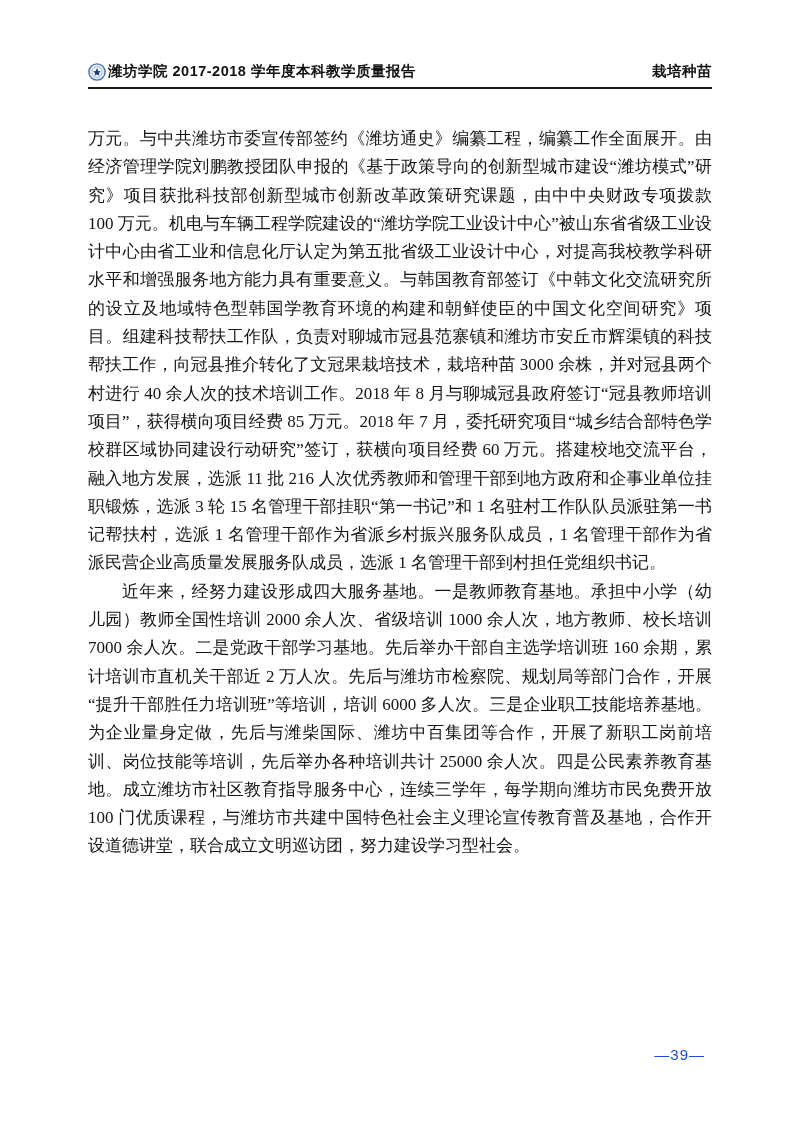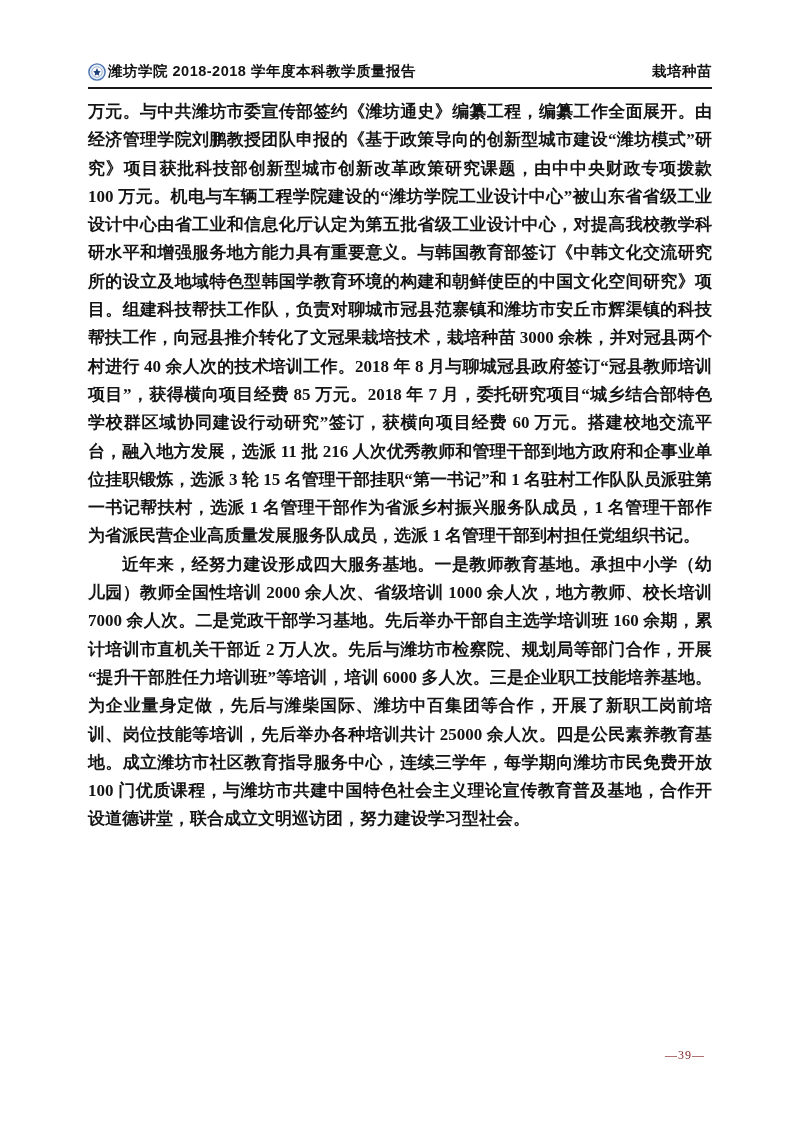--- a/index.html
+++ b/index.html
@@ -46,59 +46,58 @@
   .header-section {
     font-family: "Liberation Sans", sans-serif;
     font-weight: bold;
     font-size: 14.5px;
     letter-spacing: 0.5px;
     color: #111111;
     white-space: nowrap;
   }
   
   .body-text {
-    margin-top: 9px;
-    font-weight: bold;
+    margin-top: 36px;
   }
   .body-text p {
     margin: 0;
     font-size: 17px;
     line-height: 28.3px;
     text-align: justify;
     text-justify: inter-ideograph;
     color: #141414;
   }
   .body-text p.indent {
     text-indent: 2em;
   }
   
   .footer {
     position: absolute;
     right: 95px;
     bottom: 68px;
-    font-size: 12px;
-    color: #7f1d1d;
-    font-family: Liberation Serif, serif;
+    font-size: 15px;
+    color: #1d4ed8;
+    font-family: Liberation Sans, sans-serif;
     letter-spacing: 1px;
   }
 </style>
 </head>
 <body>
 
 <div class="page">
   <div class="content">
 
     <div class="header">
       <div class="header-left">
         <svg class="logo" viewBox="0 0 20 20" aria-hidden="true">
           <circle cx="10" cy="10" r="9" fill="#e8eef8" stroke="#4a72b0" stroke-width="1.6"></circle>
           <circle cx="10" cy="10" r="5.8" fill="#ffffff" stroke="#7a9cc6" stroke-width="0.8"></circle>
           <path d="M10 5.6 L11.5 8.8 L14.2 9.3 L12.1 11.4 L12.6 14.2 L10 12.7 L7.4 14.2 L7.9 11.4 L5.8 9.3 L8.5 8.8 Z" fill="#1f3f7a"></path>
         </svg>
-        <span class="header-title">潍坊学院 2018-2018 学年度本科教学质量报告</span>
+        <span class="header-title">潍坊学院 2017-2018 学年度本科教学质量报告</span>
       </div>
       <span class="header-section">栽培种苗</span>
     </div>
 
     <div class="body-text">
       <p>万元。与中共潍坊市委宣传部签约《潍坊通史》编纂工程，编纂工作全面展开。由经济管理学院刘鹏教授团队申报的《基于政策导向的创新型城市建设“潍坊模式”研究》项目获批科技部创新型城市创新改革政策研究课题，由中中央财政专项拨款 100 万元。机电与车辆工程学院建设的“潍坊学院工业设计中心”被山东省省级工业设计中心由省工业和信息化厅认定为第五批省级工业设计中心，对提高我校教学科研水平和增强服务地方能力具有重要意义。与韩国教育部签订《中韩文化交流研究所的设立及地域特色型韩国学教育环境的构建和朝鲜使臣的中国文化空间研究》项目。组建科技帮扶工作队，负责对聊城市冠县范寨镇和潍坊市安丘市辉渠镇的科技帮扶工作，向冠县推介转化了文冠果栽培技术，栽培种苗 3000 余株，并对冠县两个村进行 40 余人次的技术培训工作。2018 年 8 月与聊城冠县政府签订“冠县教师培训项目”，获得横向项目经费 85 万元。2018 年 7 月，委托研究项目“城乡结合部特色学校群区域协同建设行动研究”签订，获横向项目经费 60 万元。搭建校地交流平台，融入地方发展，选派 11 批 216 人次优秀教师和管理干部到地方政府和企事业单位挂职锻炼，选派 3 轮 15 名管理干部挂职“第一书记”和 1 名驻村工作队队员派驻第一书记帮扶村，选派 1 名管理干部作为省派乡村振兴服务队成员，1 名管理干部作为省派民营企业高质量发展服务队成员，选派 1 名管理干部到村担任党组织书记。</p>
       <p class="indent">近年来，经努力建设形成四大服务基地。一是教师教育基地。承担中小学（幼儿园）教师全国性培训 2000 余人次、省级培训 1000 余人次，地方教师、校长培训 7000 余人次。二是党政干部学习基地。先后举办干部自主选学培训班 160 余期，累计培训市直机关干部近 2 万人次。先后与潍坊市检察院、规划局等部门合作，开展“提升干部胜任力培训班”等培训，培训 6000 多人次。三是企业职工技能培养基地。为企业量身定做，先后与潍柴国际、潍坊中百集团等合作，开展了新职工岗前培训、岗位技能等培训，先后举办各种培训共计 25000 余人次。四是公民素养教育基地。成立潍坊市社区教育指导服务中心，连续三学年，每学期向潍坊市民免费开放 100 门优质课程，与潍坊市共建中国特色社会主义理论宣传教育普及基地，合作开设道德讲堂，联合成立文明巡访团，努力建设学习型社会。</p>
     </div>
 
   </div>

